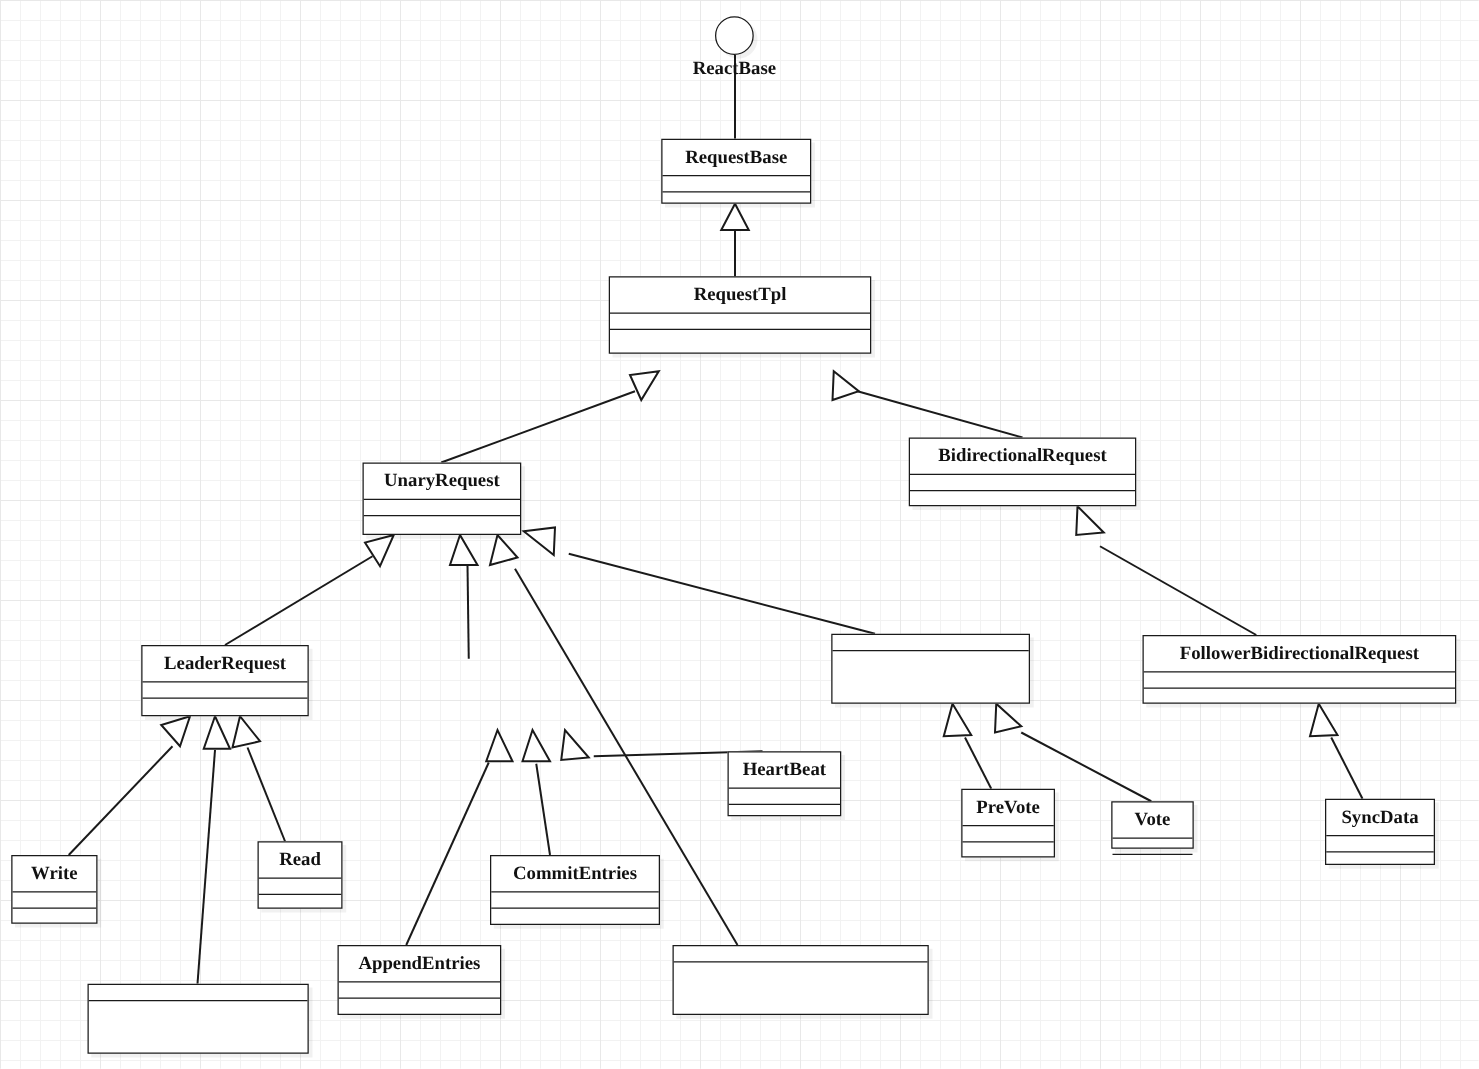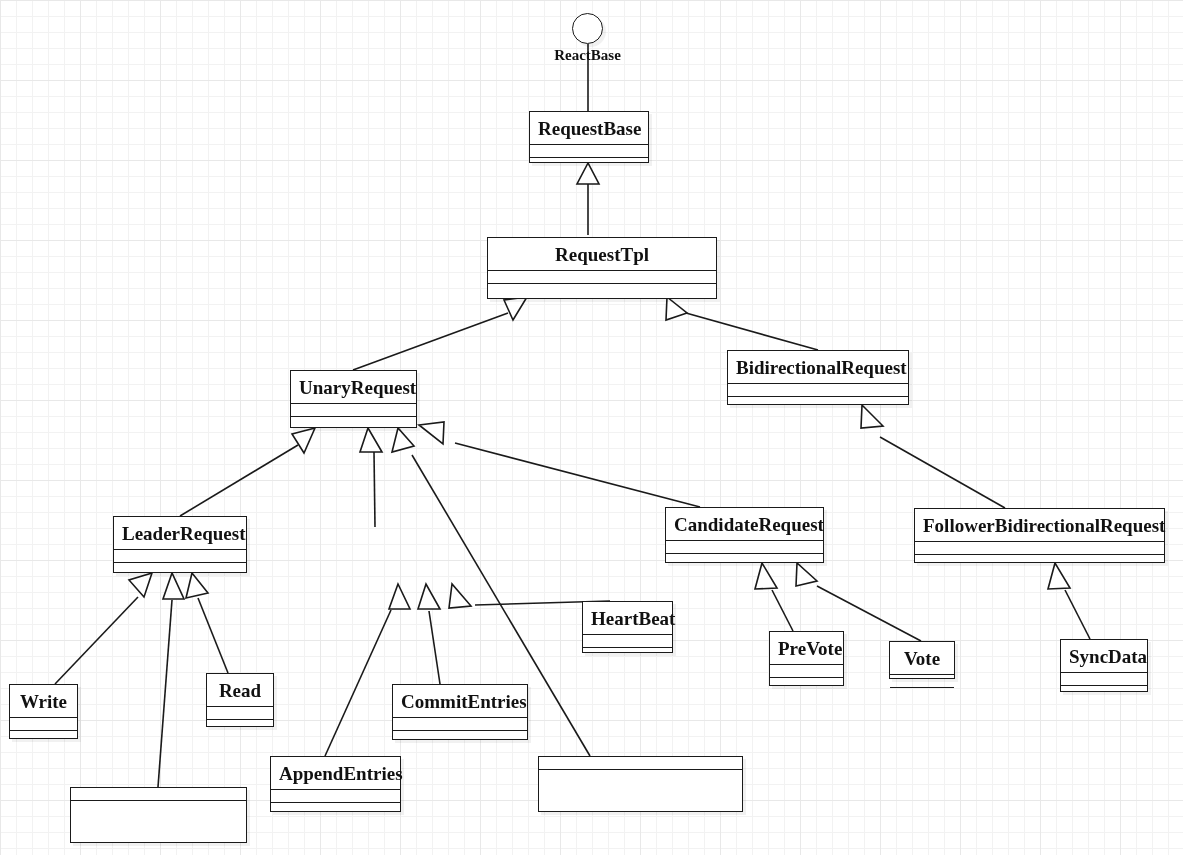--- a/index.html
+++ b/index.html
@@ -35,21 +35,21 @@
     box-sizing: border-box;
     background: #ffffff;
     border: 1.6px solid #1a1a1a;
     box-shadow: 3px 3px 0 rgba(0,0,0,0.055);
     z-index: 5;
   }
   .uml-name {
     box-sizing: border-box;
     text-align: center;
     font-weight: bold;
-    font-size: 19px;
+    font-size: 15px;
     color: #111111;
     line-height: 1;
     padding: 7px 8px 6px 8px;
     border-bottom: 1.6px solid #1a1a1a;
     white-space: nowrap;
   }
   .uml-attrs {
     box-sizing: border-box;
     height: 13px;
     border-bottom: 1.6px solid #1a1a1a;
@@ -149,21 +149,21 @@
     <div class="iface-circle"></div>
     <div class="iface-label">ReactBase</div>
   </div>
 
   <div class="uml-class" style="left:529px; top:111px; width:120px; height:52px;">
     <div class="uml-name">RequestBase</div>
     <div class="uml-attrs"></div>
     <div class="uml-ops"></div>
   </div>
 
-  <div class="uml-class" style="left:487px; top:237px; width:230px; height:62px;">
+  <div class="uml-class" style="left:487px; top:221px; width:210px; height:62px;">
     <div class="uml-name">RequestTpl</div>
     <div class="uml-attrs"></div>
     <div class="uml-ops"></div>
   </div>
 
   <div class="uml-class" style="left:290px; top:370px; width:127px; height:58px;">
     <div class="uml-name">UnaryRequest</div>
     <div class="uml-attrs"></div>
     <div class="uml-ops"></div>
   </div>
@@ -175,21 +175,20 @@
   </div>
 
   <div class="uml-class" style="left:113px; top:516px; width:134px; height:57px;">
     <div class="uml-name">LeaderRequest</div>
     <div class="uml-attrs"></div>
     <div class="uml-ops"></div>
   </div>
 
 
   <div class="uml-class" style="left:665px; top:507px; width:159px; height:56px;">
-    <div class="uml-name">CandidateRequest</div>
     <div class="uml-attrs"></div>
     <div class="uml-ops"></div>
   </div>
 
   <div class="uml-class" style="left:914px; top:508px; width:251px; height:55px;">
     <div class="uml-name">FollowerBidirectionalRequest</div>
     <div class="uml-attrs"></div>
     <div class="uml-ops"></div>
   </div>
 

